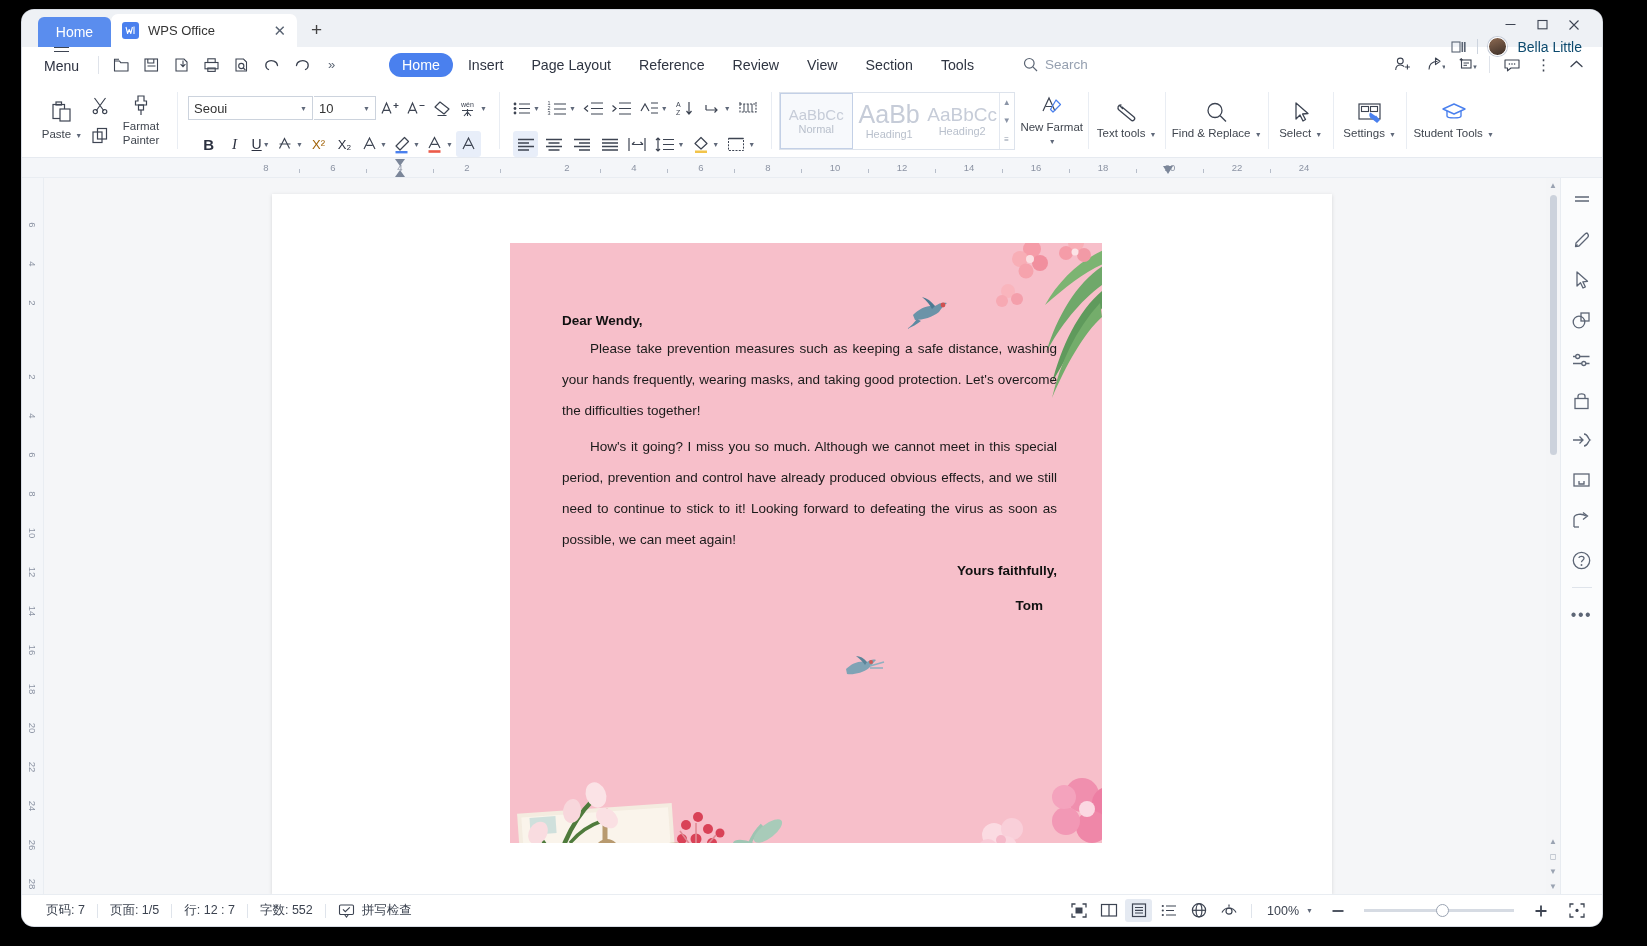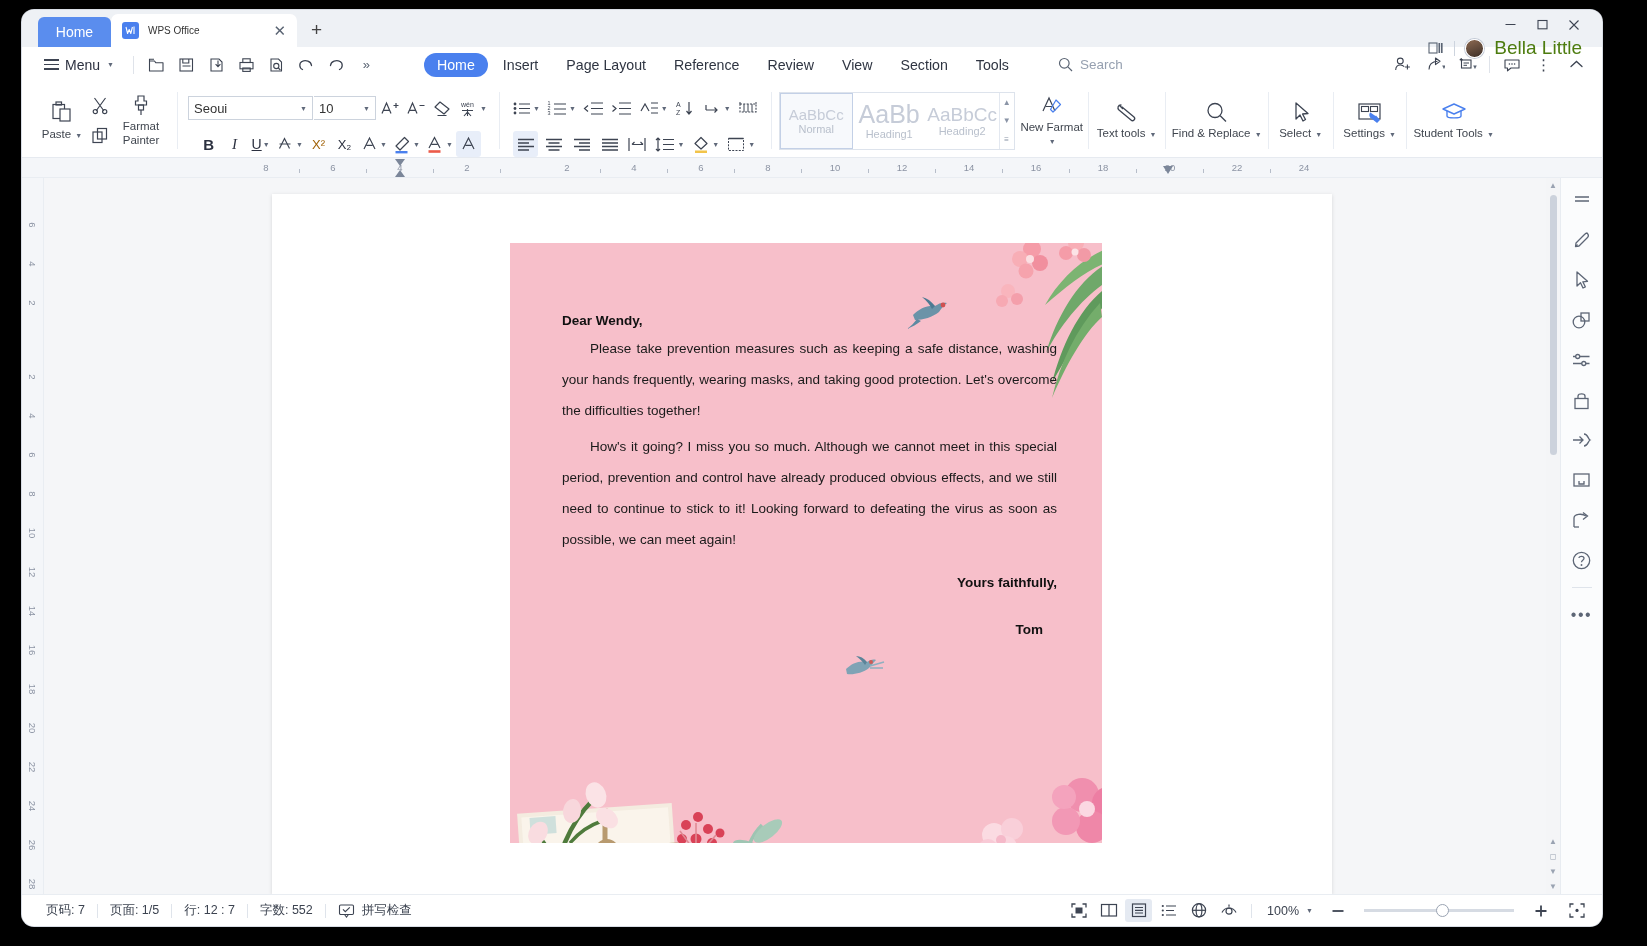--- a/index.html
+++ b/index.html
@@ -37,21 +37,21 @@
     width: 186px; height: 33px; background: #fff;
     border-radius: 7px 7px 0 0;
     display: flex; align-items: center; gap: 9px;
     padding: 0 11px; position: relative;
   }
   .wps-logo {
     width: 17px; height: 17px; background: #4a80ee; border-radius: 3px;
     color: #fff; font-size: 11px; font-weight: bold;
     display: flex; align-items: center; justify-content: center;
   }
-  .tab-doc-title { font-size: 10px; color: #333; flex: 1; }
+  .tab-doc-title { font-size: 13px; color: #333; flex: 1; }
   .tab-close { font-size: 15px; color: #5a6473; line-height: 1; cursor: pointer; }
   .tab-plus {
     margin-left: 14px; margin-bottom: 6px;
     font-size: 19px; color: #444; cursor: pointer;
   }
   .win-ctrl {
     position: absolute; right: 13px; top: 4px;
     display: flex; gap: 7px; align-items: center;
   }
   .win-btn {
@@ -60,21 +60,21 @@
     color: #3d4452; font-size: 13px; cursor: pointer;
   }
 
   
   .menubar {
     height: 35px; flex: 0 0 35px; display: flex; align-items: center;
     background: #fff; padding: 0 12px; gap: 0;
   }
   .menu-btn {
     display: flex; align-items: center; gap: 6px;
-    font-size: 14px; color: #2c3140; padding: 0 10px; cursor: pointer;
+    font-size: 14px; color: #2c3140; padding: 0 10px; cursor: pointer; flex-direction: column;
   }
   .hamburger { display: flex; flex-direction: column; gap: 3px; }
   .hamburger i { display: block; width: 15px; height: 1.6px; background: #3d4452; }
   .vdiv { width: 1px; height: 18px; background: #dfe3ea; margin: 0 9px; }
   .qa-icons { display: flex; gap: 3px; align-items: center; }
   .qa-icons .ic { width: 27px; height: 25px; display: flex; align-items: center; justify-content: center; cursor: pointer; }
   .tabs { display: flex; align-items: center; gap: 2px; margin-left: 44px; }
   .rtab {
     font-size: 14.2px; color: #2f3542; padding: 4px 13px;
     border-radius: 13px; cursor: pointer; white-space: nowrap;
@@ -177,21 +177,21 @@
   }
   .card-txt {
     position: absolute; left: 52px; top: 70px; right: 45px;
     font-family: "Liberation Sans", sans-serif;
   }
   .salut { font-size: 13.5px; font-weight: bold; color: #111; }
   .para {
     font-size: 13.5px; color: #1a1a1a; text-align: justify;
     text-indent: 28px; line-height: 31px; margin-top: 5px;
   }
-  .sign { font-size: 13.5px; font-weight: bold; color: #111; text-align: right; margin-top: 12px; line-height: 31px; }
+  .sign { font-size: 13.5px; font-weight: bold; color: #111; text-align: right; line-height: 31px; }
 
   
   .leafset { position: absolute; right: -8px; top: -10px; width: 120px; height: 215px; }
   .bird1 { position: absolute; left: 395px; top: 50px; }
   .bird2 { position: absolute; left: 330px; top: 410px; }
   .bouquet { position: absolute; left: 0px; bottom: -60px; width: 350px; height: 190px; }
   .blossom-br { position: absolute; right: -20px; bottom: -30px; width: 190px; height: 130px; }
 
   .scrollzone {
     position: absolute; right: 0; top: 0; bottom: 0; width: 14px;
@@ -271,21 +271,21 @@
     <div style="position:absolute; right:20px; top:27px; display:flex; align-items:center; gap:10px;">
       <div>
         <svg width="16" height="14" viewBox="0 0 16 14">
             <rect x="1" y="2" width="8" height="10" stroke="#5a6473" stroke-width="1.1" fill="none"></rect>
             <rect x="10.5" y="2" width="1.6" height="10" fill="#5a6473"></rect>
             <rect x="13" y="2" width="1.6" height="10" fill="#5a6473"></rect>
           </svg>
       </div>
       <div style="width:1px;height:15px;background:#cdd4de;"></div>
       <div style="width:19px;height:19px;border-radius:50%;background:linear-gradient(160deg,#8d6a52,#3c2f28);border:1.5px solid #fff;box-shadow:0 0 0 1px #c3cad6;"></div>
-      <span style="font-size:19px;color:#4d7c0f;">Bella Little</span>
+      <span style="font-size:14px;color:#0c4a6e;">Bella Little</span>
     </div>
   </div>
 
   <div class="menubar">
     <div class="menu-btn">
       <span class="hamburger">
           <i></i>
           <i></i>
           <i></i>
         </span>
@@ -893,21 +893,21 @@
               <circle cx="56" cy="106" r="10" fill="#f8cad6"></circle>
               <circle cx="69" cy="97" r="5" fill="#f5b9c9"></circle>
             </g>
           </svg>
 
           <div class="card-txt">
             <div class="salut">Dear Wendy,</div>
             <div class="para">Please take prevention measures such as keeping a safe distance, washing your hands frequently, wearing masks, and taking good protection. Let's overcome the difficulties together!</div>
             <div class="para">How's it going? I miss you so much. Although we cannot meet in this special period, prevention and control have already produced obvious effects, and we still need to continue to stick to it! Looking forward to defeating the virus as soon as possible, we can meet again!</div>
             <div class="sign">Yours faithfully,</div>
-            <div class="sign" style="margin-top:16px; padding-right:14px;">Tom</div>
+            <div class="sign" style="margin-top:4px; padding-right:14px;">Tom</div>
           </div>
         </div>
       </div>
 
       <div class="scrollzone">
         <div class="sbtn">▲</div>
         <div class="sthumb" style="height:260px;"></div>
         <div style="flex:1"></div>
         <div class="sbtn">▲</div>
         <div class="sbtn">◻</div>

